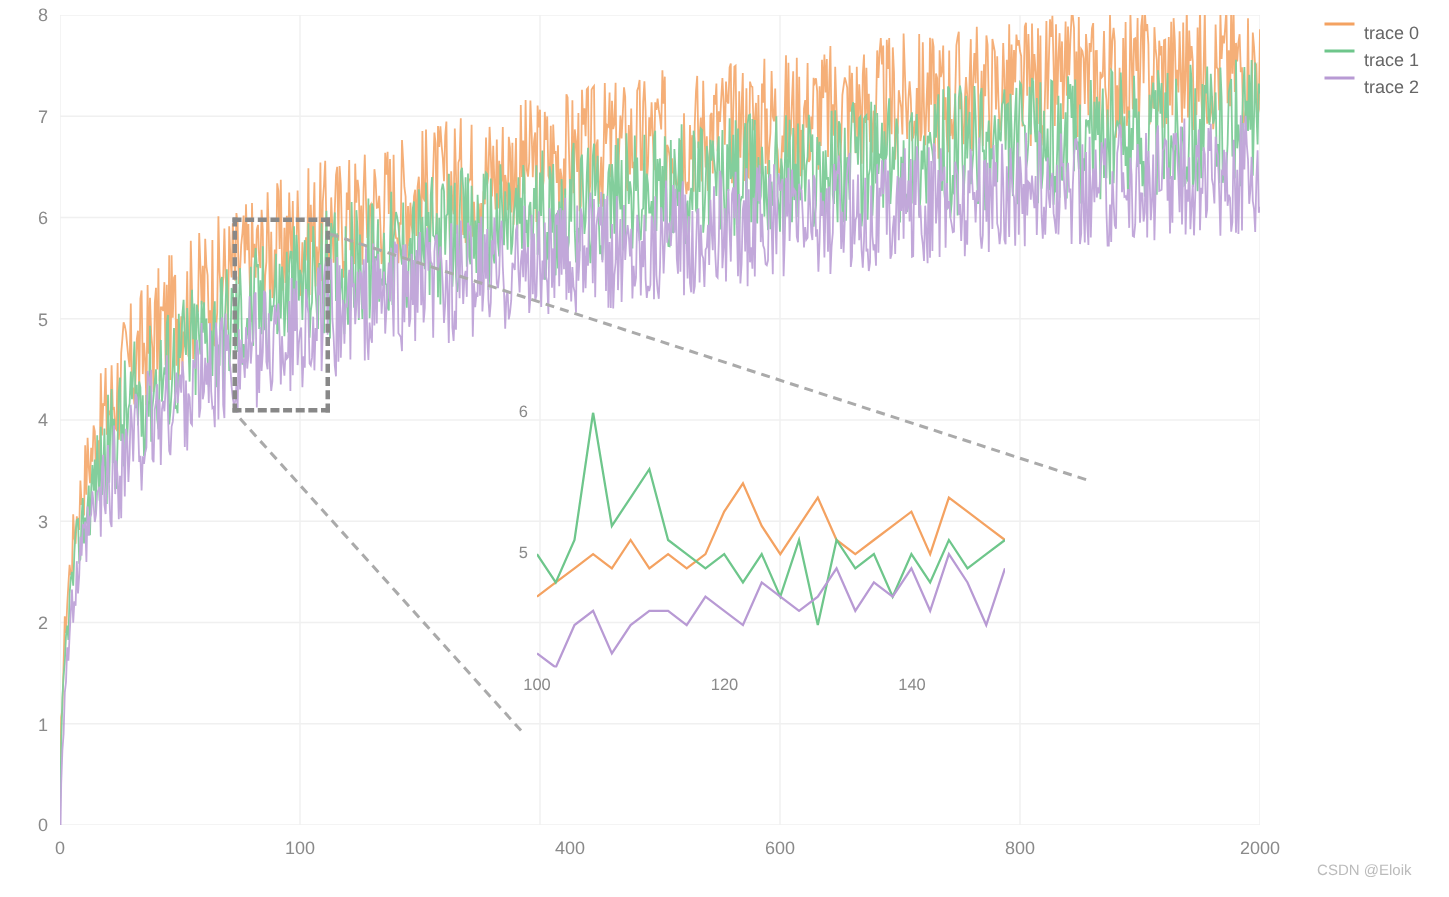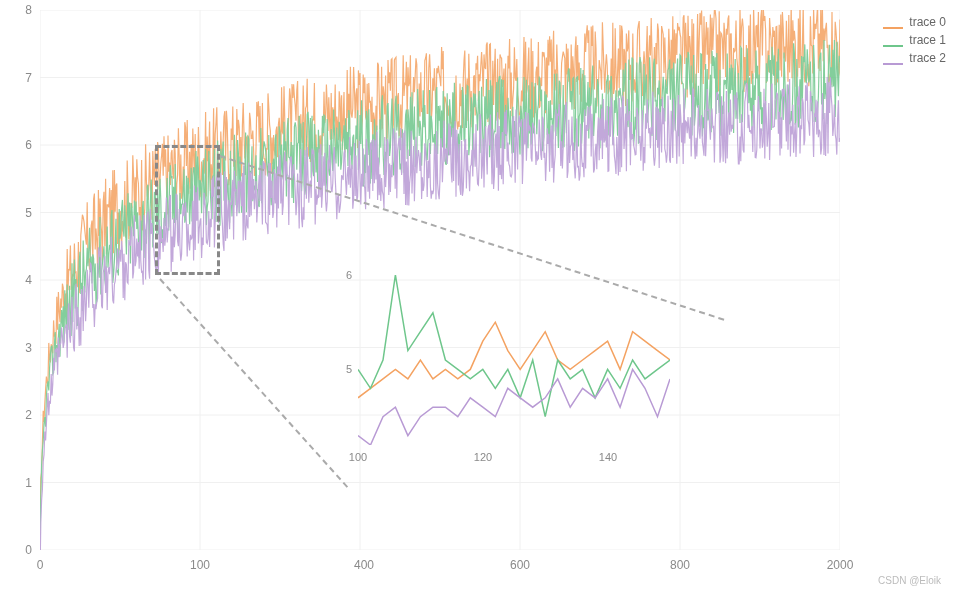--- a/index.html
+++ b/index.html
@@ -42,21 +42,21 @@
     }
     .legend {
       position: absolute;
       right: 20px;
       top: 15px;
       font-size: 12px;
       color: #666;
     }
     .legend-item {
       display: flex;
-      align-items: flex-end;
+      align-items: flex-start;
       margin-bottom: 4px;
       gap: 6px;
     }
     .legend-swatch {
       width: 20px;
       height: 2px;
     }
     .zoom-box {
       position: absolute;
       border: 3px dashed #888;
@@ -148,21 +148,21 @@
   <span class="axis-label y-tick" style="top:405px">2</span>
   <span class="axis-label y-tick" style="top:337.5px">3</span>
   <span class="axis-label y-tick" style="top:270px">4</span>
   <span class="axis-label y-tick" style="top:202.5px">5</span>
   <span class="axis-label y-tick" style="top:135px">6</span>
   <span class="axis-label y-tick" style="top:67.5px">7</span>
   <span class="axis-label y-tick" style="top:0px">8</span>
 
   <span class="axis-label x-tick" style="left:0px">0</span>
   <span class="axis-label x-tick" style="left:160px">100</span>
-  <span class="axis-label x-tick" style="left:324px">400</span>
+  <span class="axis-label x-tick" style="left:340px">400</span>
   <span class="axis-label x-tick" style="left:480px">600</span>
   <span class="axis-label x-tick" style="left:640px">800</span>
   <span class="axis-label x-tick" style="left:800px">2000</span>
 
   <div class="zoom-box main-zoom-box"></div>
 </div>
 
 <div class="connector-line" style="left:220px; top:155px; width:530px; transform: rotate(18deg);"></div>
 <div class="connector-line" style="left:160px; top:278px; width:280px; transform: rotate(48deg);"></div>
 

